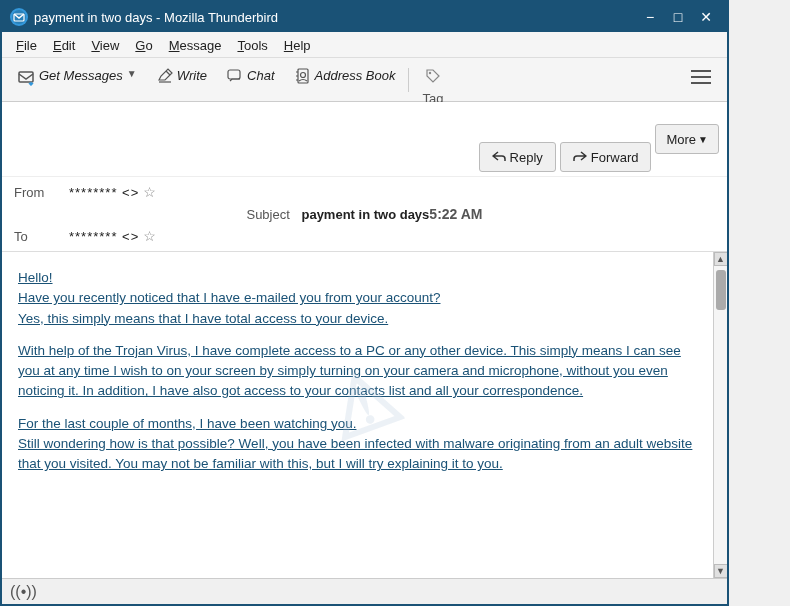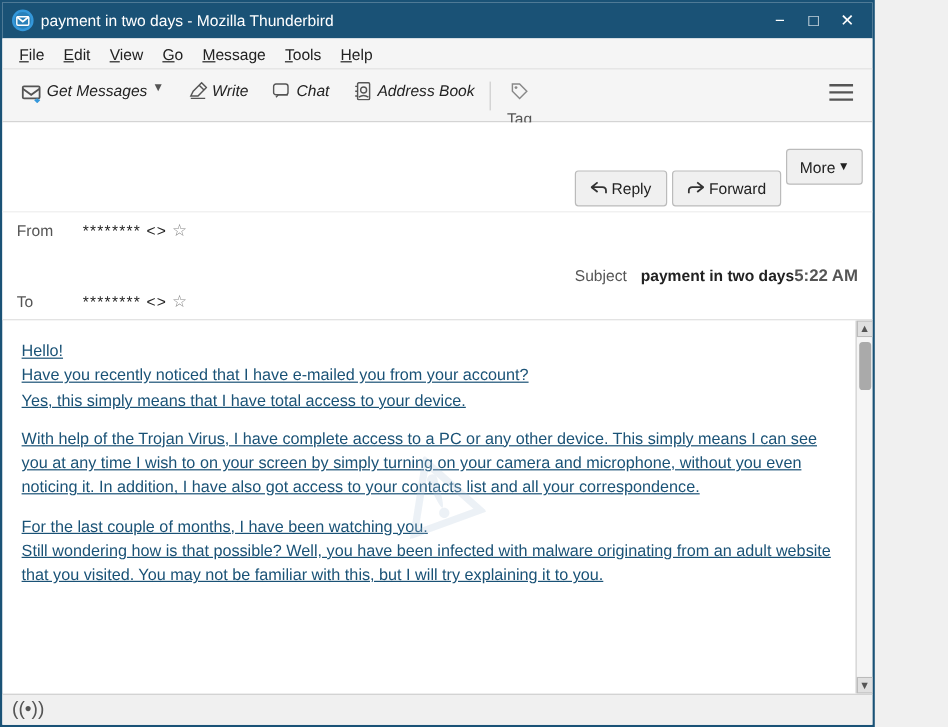--- a/index.html
+++ b/index.html
@@ -215,22 +215,21 @@
       gap: 4px;
     }
     .meta-value .star {
       cursor: pointer;
       color: #888;
       font-size: 14px;
     }
     .subject-row {
       display: flex;
       align-items: center;
-      justify-content: flex-end;
-      margin-top: 15px;
+      justify-content: center;
     }
     .subject-text {
       font-weight: bold;
       color: #222;
       font-size: 13px;
     }
     .time-text {
       color: #555;
       font-size: 14px;
       font-weight: bold;

